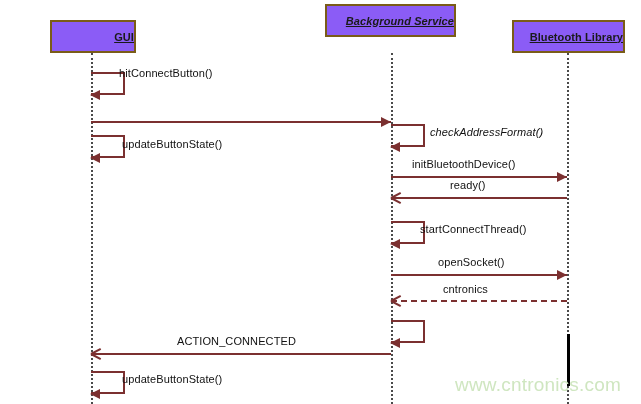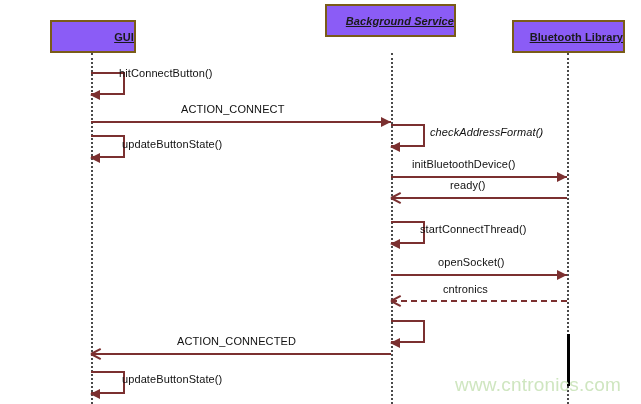--- a/index.html
+++ b/index.html
@@ -131,21 +131,20 @@
 
   <div id="messages-layer">
       <div style="position: absolute; left: 0px; top: 0px; width: 100%; height: 100%; pointer-events: none; padding-left: 20px;">
         <div class="selfmsg" style="left: 91px; top: 72px; width: 34px; height: 23px;"></div>
         <div class="arrowhead left" style="left: 90px; top: 90px;"></div>
         <div class="msg-label" style="left: 119px; top: 67px;">hitConnectButton()</div>
       </div>
       <div style="position: absolute; left: 0px; top: 0px; width: 100%; height: 100%; pointer-events: none;">
         <div class="msg-line" style="left: 91px; top: 121px; width: 300px;"></div>
         <div class="arrowhead right" style="left: 381px; top: 117px;"></div>
-        <div class="msg-label" style="left: 181px; top: 103px;">ACTION_CONNECT</div>
       </div>
       <div style="position: absolute; left: 0px; top: 0px; width: 100%; height: 100%; pointer-events: none;">
         <div class="selfmsg" style="left: 391px; top: 124px; width: 34px; height: 23px;"></div>
         <div class="arrowhead left" style="left: 390px; top: 142px;"></div>
         <div class="msg-label" style="left: 430px; top: 126px; font-style: italic;">checkAddressFormat()</div>
       </div>
       <div style="position: absolute; left: 0px; top: 0px; width: 100%; height: 100%; pointer-events: none;">
         <div class="selfmsg" style="left: 91px; top: 135px; width: 34px; height: 23px;"></div>
         <div class="arrowhead left" style="left: 90px; top: 153px;"></div>
         <div class="msg-label" style="left: 122px; top: 138px;">updateButtonState()</div>

